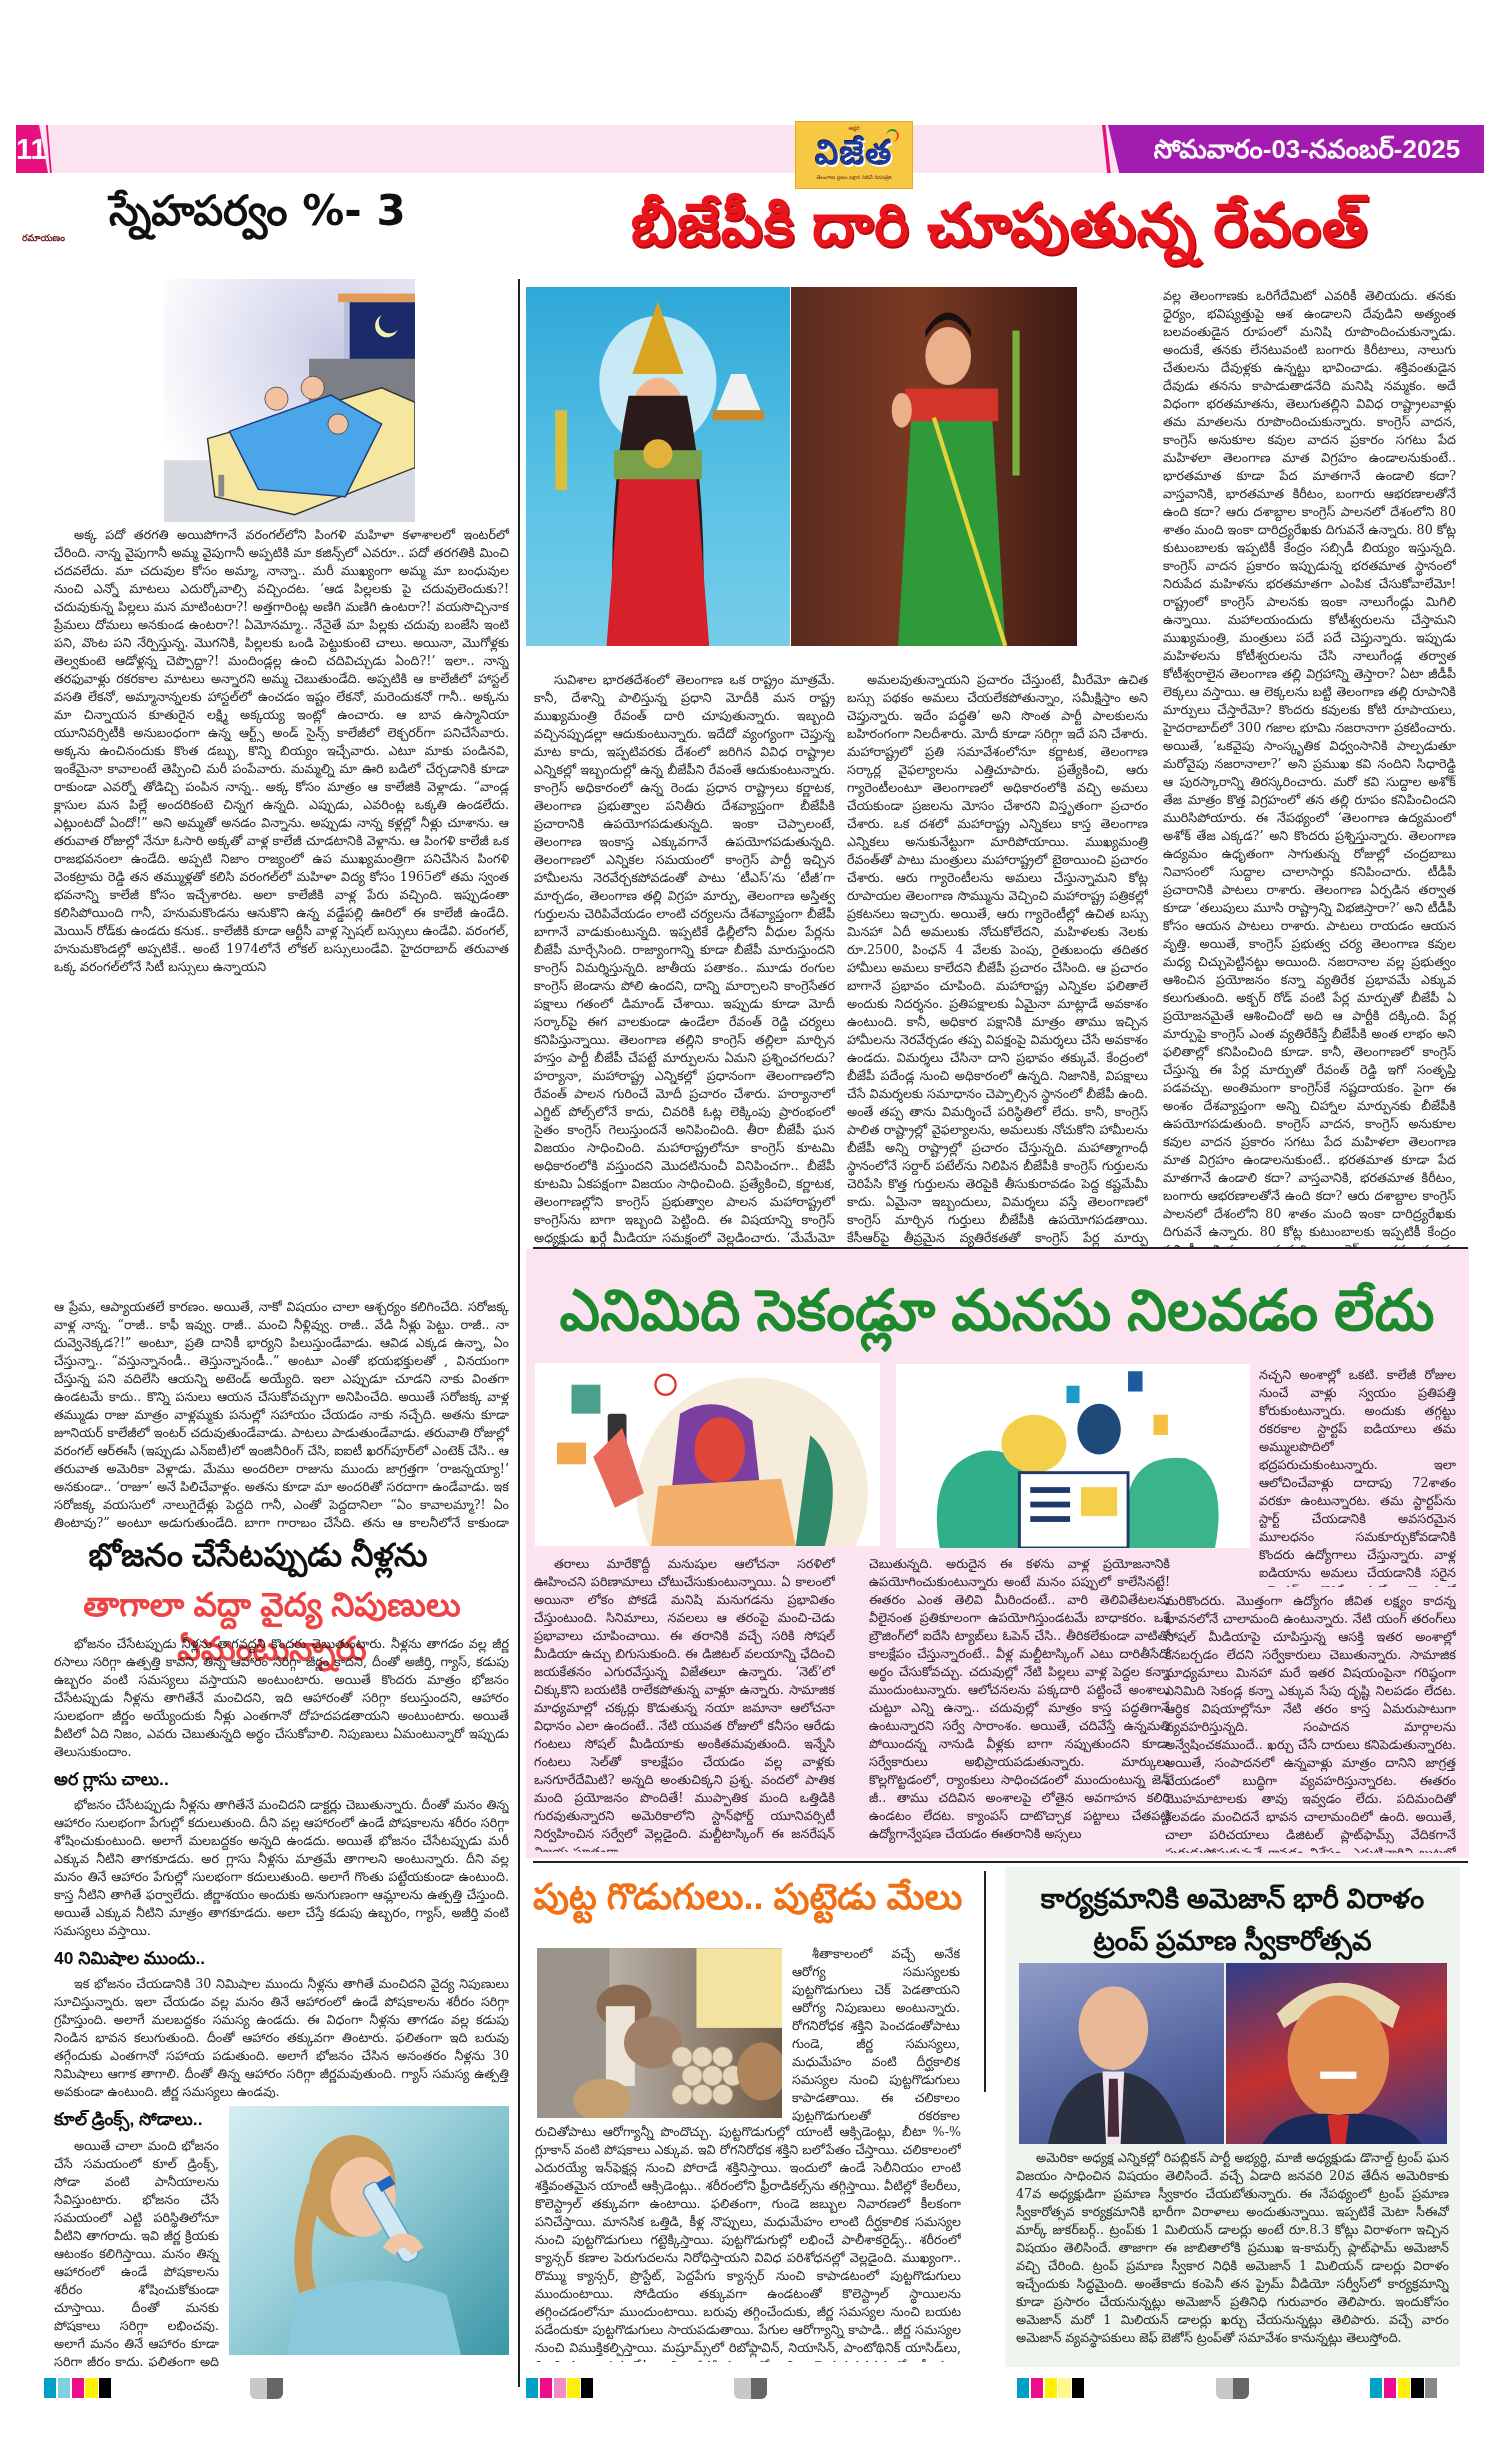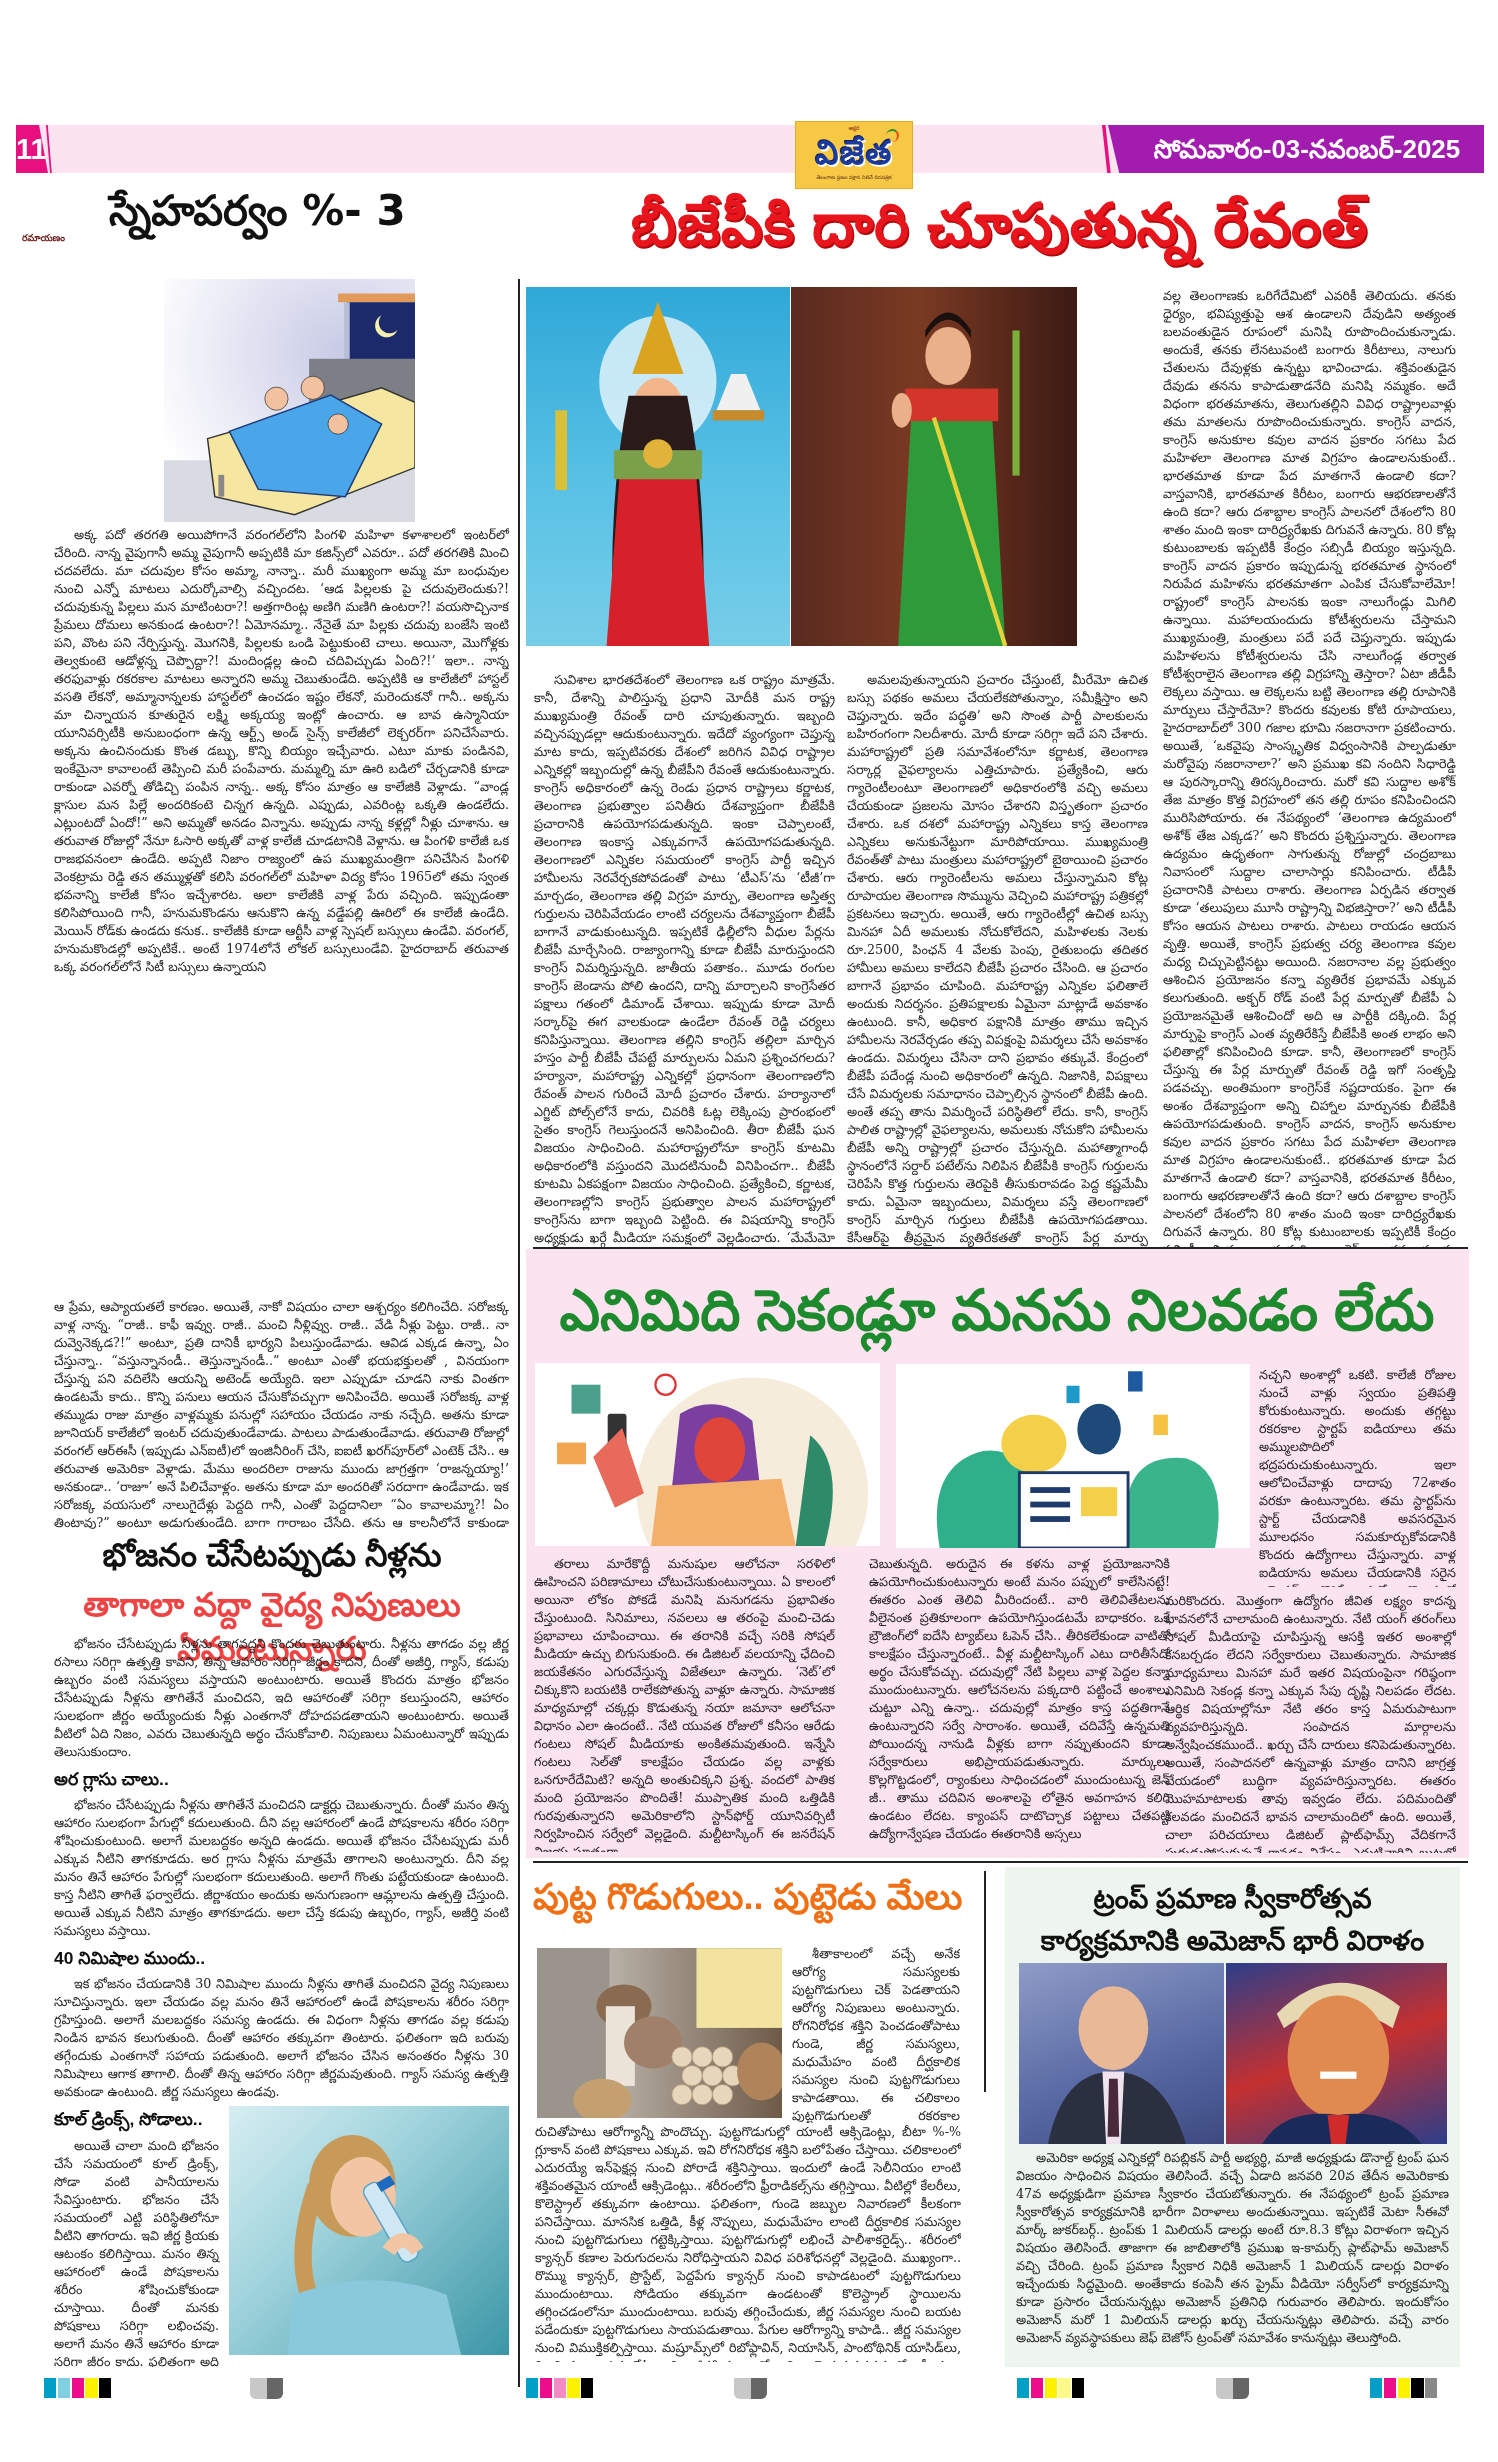--- a/index.html
+++ b/index.html
@@ -52,21 +52,21 @@
   
   .feature-box { position: absolute; left: 526px; top: 1249px; width: 943px; height: 609px; background: #fbe3f0; }
   .feature-headline { position: absolute; left: 533px; top: 1274px; width: 928px; font-family: "Liberation Sans", sans-serif;
     font-weight: bold; font-size: 57px; line-height: 73px; color: #1e8a2e; text-align: center; }
   .feature-img1 { position: absolute; left: 535px; top: 1363px; width: 345px; height: 183px; background: #ffffff; overflow: hidden; }
   .feature-img2 { position: absolute; left: 896px; top: 1364px; width: 354px; height: 184px; background: #ffffff; overflow: hidden; }
   .feature-col { position: absolute; overflow: hidden; }
   .feature-col p { text-indent: 20px; }
 
   
-  .meal-headline-1 { position: absolute; left: 22px; top: 1535px; width: 500px; text-align: center; font-family: "Liberation Sans", sans-serif;
+  .meal-headline-1 { position: absolute; left: 8px; top: 1535px; width: 500px; text-align: center; font-family: "Liberation Sans", sans-serif;
     font-weight: bold; font-size: 32px; line-height: 41px; color: #111; }
   .meal-headline-2 { position: absolute; left: 22px; top: 1583px; width: 500px; text-align: center; font-family: "Liberation Sans", sans-serif;
     font-weight: bold; font-size: 33px; line-height: 44px; color: #ef4444; }
   .subhead { font-family: "Liberation Sans", sans-serif; font-weight: bold; font-size: 17.4px; line-height: 25px; color: #111; margin: 5.8px 0 4.4px 0; }
   .meal-body { position: absolute; left: 54px; top: 1635px; width: 455px; height: 732px; overflow: hidden; }
   .meal-body p { text-indent: 20px; }
   .woman-drink { float: right; width: 280px; height: 249px; margin: 4.4px 0 4.4px 10px;
     background: linear-gradient(135deg, #d7eef2 0%, #9fd3dc 40%, #3b96a6 100%); position: relative; overflow: hidden; }
 
   
@@ -276,22 +276,22 @@
 </div>
 <div class="mush-text-side telugu-body">
   <p style="text-indent:20px">శీతాకాలంలో వచ్చే అనేక ఆరోగ్య సమస్యలకు పుట్టగొడుగులు చెక్ పెడతాయని ఆరోగ్య నిపుణులు అంటున్నారు. రోగనిరోధక శక్తిని పెంచడంతోపాటు గుండె, జీర్ణ సమస్యలు, మధుమేహం వంటి దీర్ఘకాలిక సమస్యల నుంచి పుట్టగొడుగులు కాపాడతాయి. ఈ చలికాలం పుట్టగొడుగులతో రకరకాల పదార్థాలు చేసుకొని, ఆరగించినట్లయితే..</p>
 </div>
 <div class="mush-text-full telugu-body">
   <p>రుచితోపాటు ఆరోగ్యాన్నీ పొందొచ్చు. పుట్టగొడుగుల్లో యాంటీ ఆక్సిడెంట్లు, బీటా %-% గ్లూకాన్ వంటి పోషకాలు ఎక్కువ. ఇవి రోగనిరోధక శక్తిని బలోపేతం చేస్తాయి. చలికాలంలో ఎదురయ్యే ఇన్‌ఫెక్షన్ల నుంచి పోరాడే శక్తినిస్తాయి. ఇందులో ఉండే సెలీనియం లాంటి శక్తివంతమైన యాంటీ ఆక్సిడెంట్లు.. శరీరంలోని ఫ్రీరాడికల్స్‌ను తగ్గిస్తాయి. వీటిల్లో కేలరీలు, కొలెస్ట్రాల్ తక్కువగా ఉంటాయి. ఫలితంగా, గుండె జబ్బుల నివారణలో కీలకంగా పనిచేస్తాయి. మానసిక ఒత్తిడి, కీళ్ల నొప్పులు, మధుమేహం లాంటి దీర్ఘకాలిక సమస్యల నుంచి పుట్టగొడుగులు గట్టెక్కిస్తాయి. పుట్టగొడుగుల్లో లభించే పాలీశాకరైడ్స్.. శరీరంలో క్యాన్సర్ కణాల పెరుగుదలను నిరోధిస్తాయని వివిధ పరిశోధనల్లో వెల్లడైంది. ముఖ్యంగా.. రొమ్ము క్యాన్సర్, ప్రొస్టేట్, పెద్దపేగు క్యాన్సర్ నుంచి కాపాడటంలో పుట్టగొడుగులు ముందుంటాయి. సోడియం తక్కువగా ఉండటంతో కొలెస్ట్రాల్ స్థాయిలను తగ్గించడంలోనూ ముందుంటాయి. బరువు తగ్గించేందుకు, జీర్ణ సమస్యల నుంచి బయట పడేందుకూ పుట్టగొడుగులు సాయపడుతాయి. పేగుల ఆరోగ్యాన్ని కాపాడి.. జీర్ణ సమస్యల నుంచి విముక్తికల్పిస్తాయి. మష్రూమ్స్‌లో రిబోఫ్లావిన్, నియాసిన్, పాంటోథినిక్ యాసిడ్‌లు, విటమిన్లూ.. ఎక్కువే! ఇవి జీవక్రియ ఆరోగ్యాన్ని మెరుగుపరచడంలో కీలకంగా వ్యవహరిస్తాయి.</p>
 </div>
 
 <div class="trump-box"></div>
 <div class="trump-headline">
+  <div>కార్యక్రమానికి అమెజాన్ భారీ విరాళం</div>
   <div>ట్రంప్ ప్రమాణ స్వీకారోత్సవ</div>
-  <div>కార్యక్రమానికి అమెజాన్ భారీ విరాళం</div>
 </div>
 <div class="trump-imgs">
   <div class="bezos">
     <svg width="100%" height="100%" viewBox="0 0 283 250" preserveAspectRatio="none">
       <ellipse cx="130" cy="90" rx="48" ry="58" fill="#e9b896"></ellipse>
       <path d="M40 250 Q60 150 130 150 Q200 150 230 250 Z" fill="#2a3040"></path>
       <polygon points="115,150 145,150 140,250 120,250" fill="#efe4ee"></polygon>
       <polygon points="124,160 136,160 138,240 122,240" fill="#4a2a3a"></polygon>
     </svg>
   </div>

